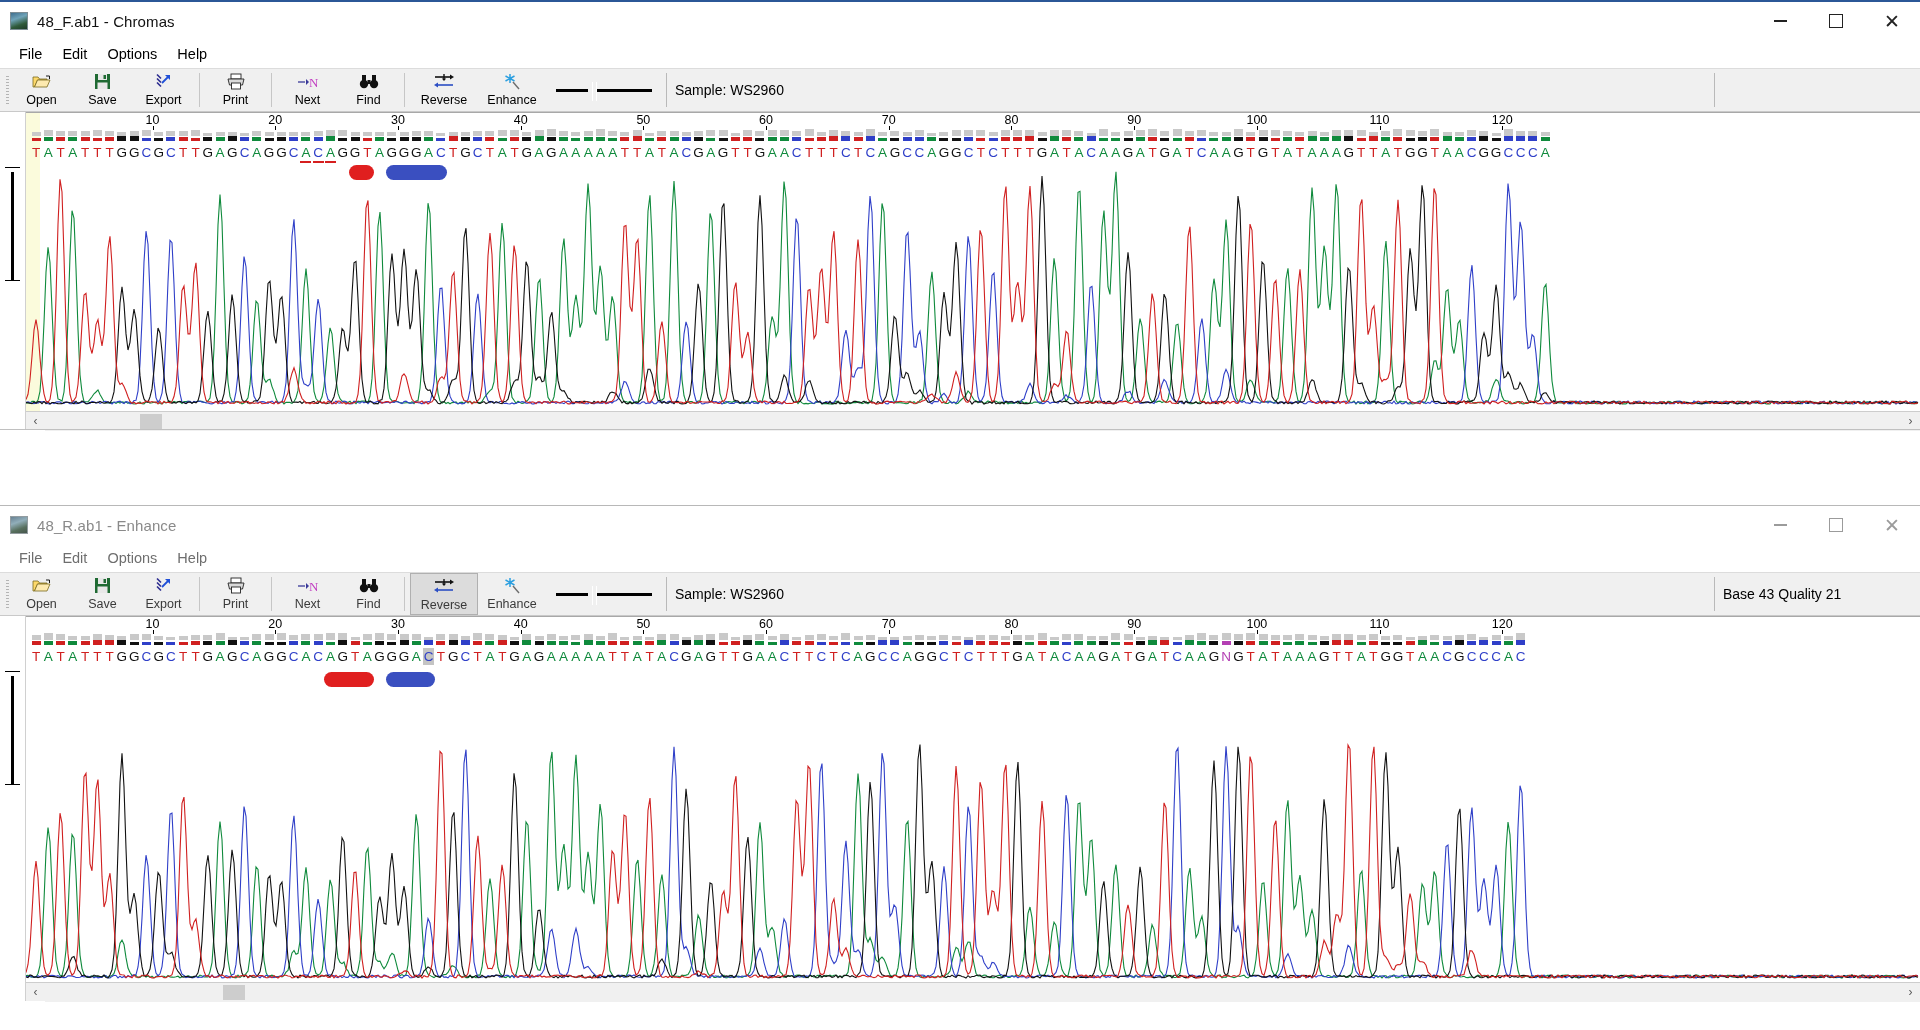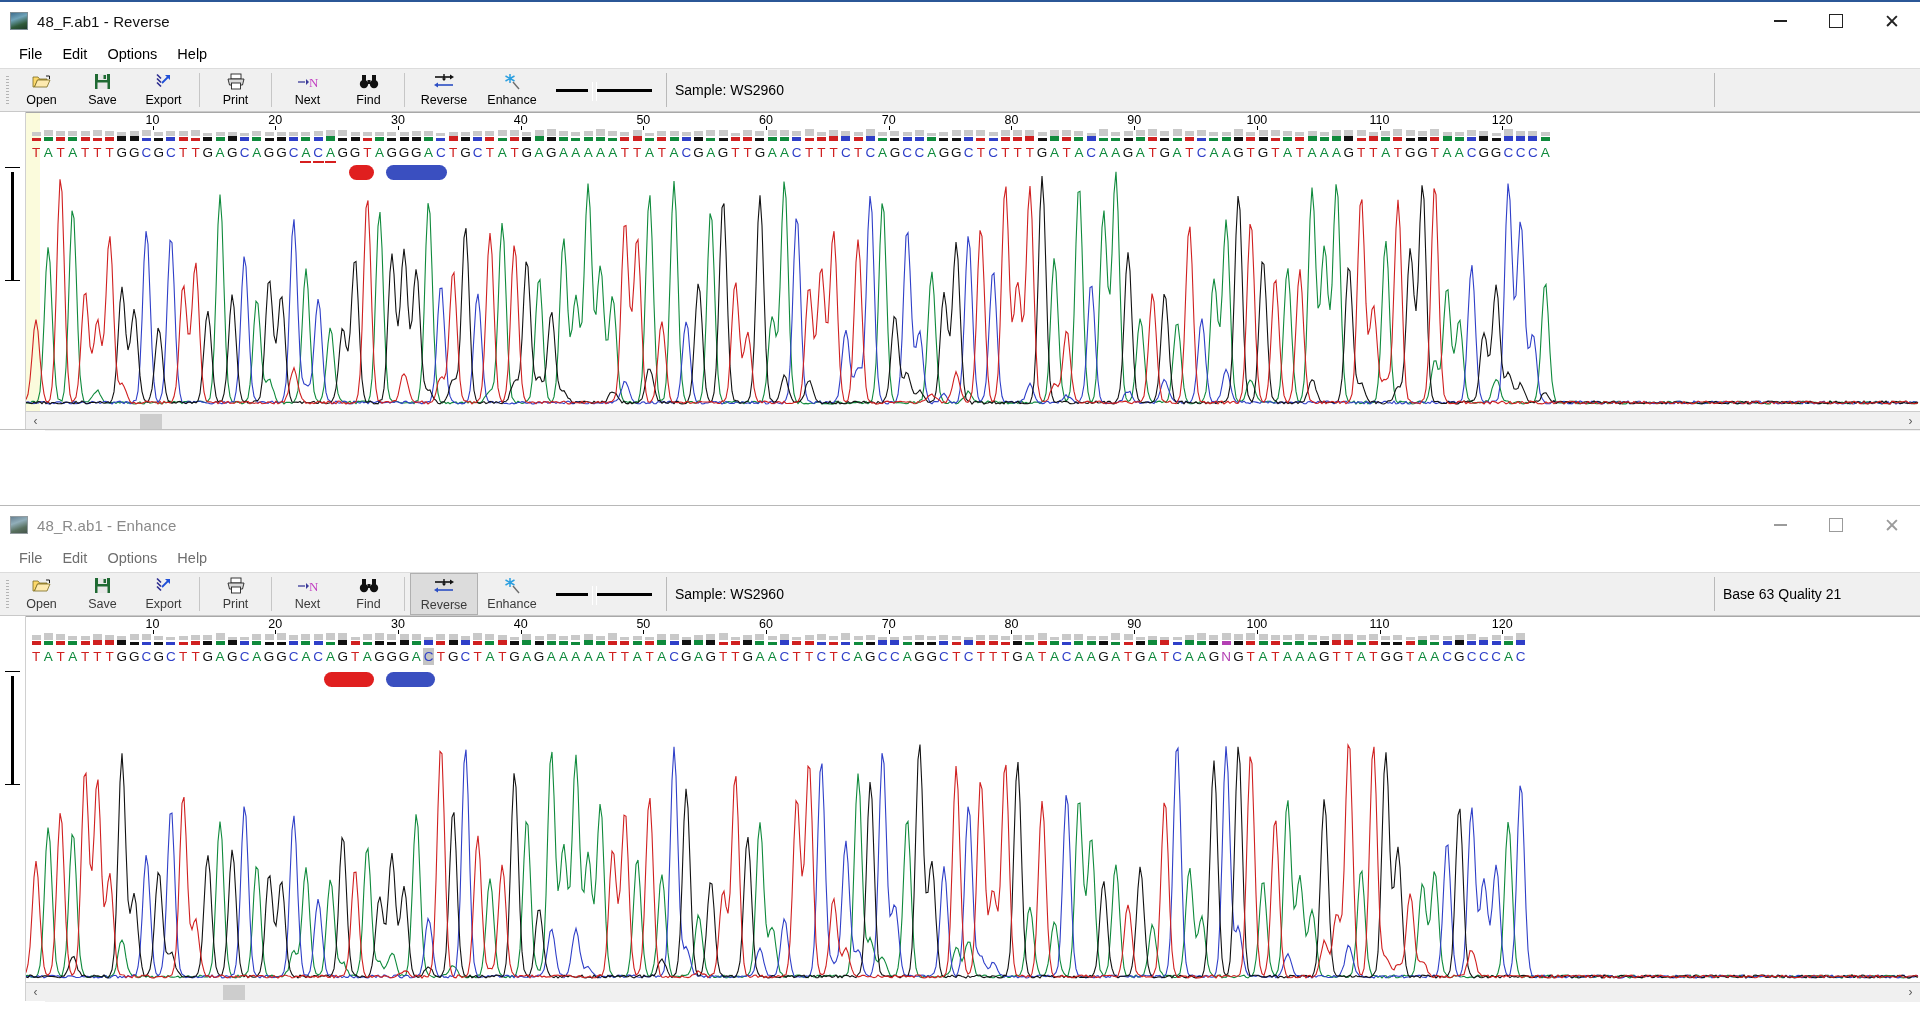--- a/index.html
+++ b/index.html
@@ -162,21 +162,21 @@
 
   .seam { position: absolute; left: 0; bottom: 0; width: 100%; height: 1px; background: #c0c0c0; }
 </style>
 </head>
 <body>
 
 <div class="window" id="win1">
 
   <div class="titlebar">
     <div class="title-icon"></div>
-    <div class="title-text">48_F.ab1 - Reverse</div>
+    <div class="title-text">48_F.ab1 - Chromas</div>
     <div class="wincontrols">
       <div class="wc wc-min"></div>
       <div class="wc wc-max"></div>
       <div class="wc wc-close">✕</div>
     </div>
   </div>
 
   <div class="menubar">
     <div class="menuitem">File</div>
     <div class="menuitem">Edit</div>
@@ -1112,21 +1112,21 @@
       <div class="slider">
         <div class="slider-track"></div>
         <div class="slider-thumb"></div>
       </div>
     </div>
 
     <div class="sample-box">
       <span>Sample: WS2960</span>
     </div>
     <div class="status-box">
-      <span>Base 63  Quality 21</span>
+      <span>Base 43  Quality 21</span>
     </div>
   </div>
 
   <div class="tracepanel">
     <div class="vscroll-col">
       <div class="vthumb"></div>
       <div class="vslider"></div>
       <div class="vthumb2"></div>
     </div>
 

